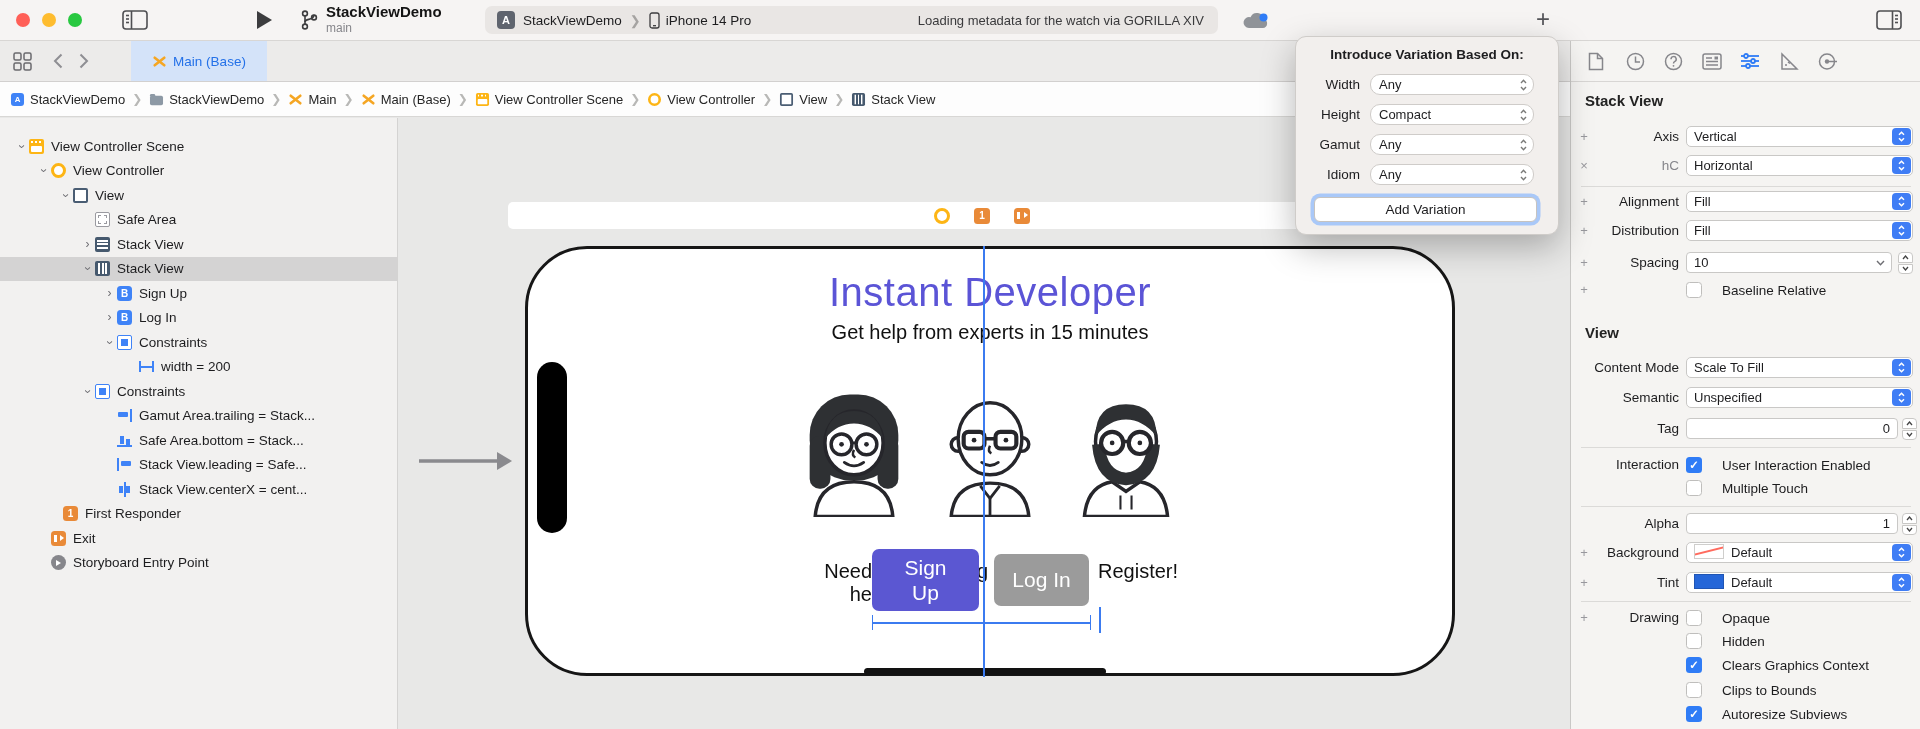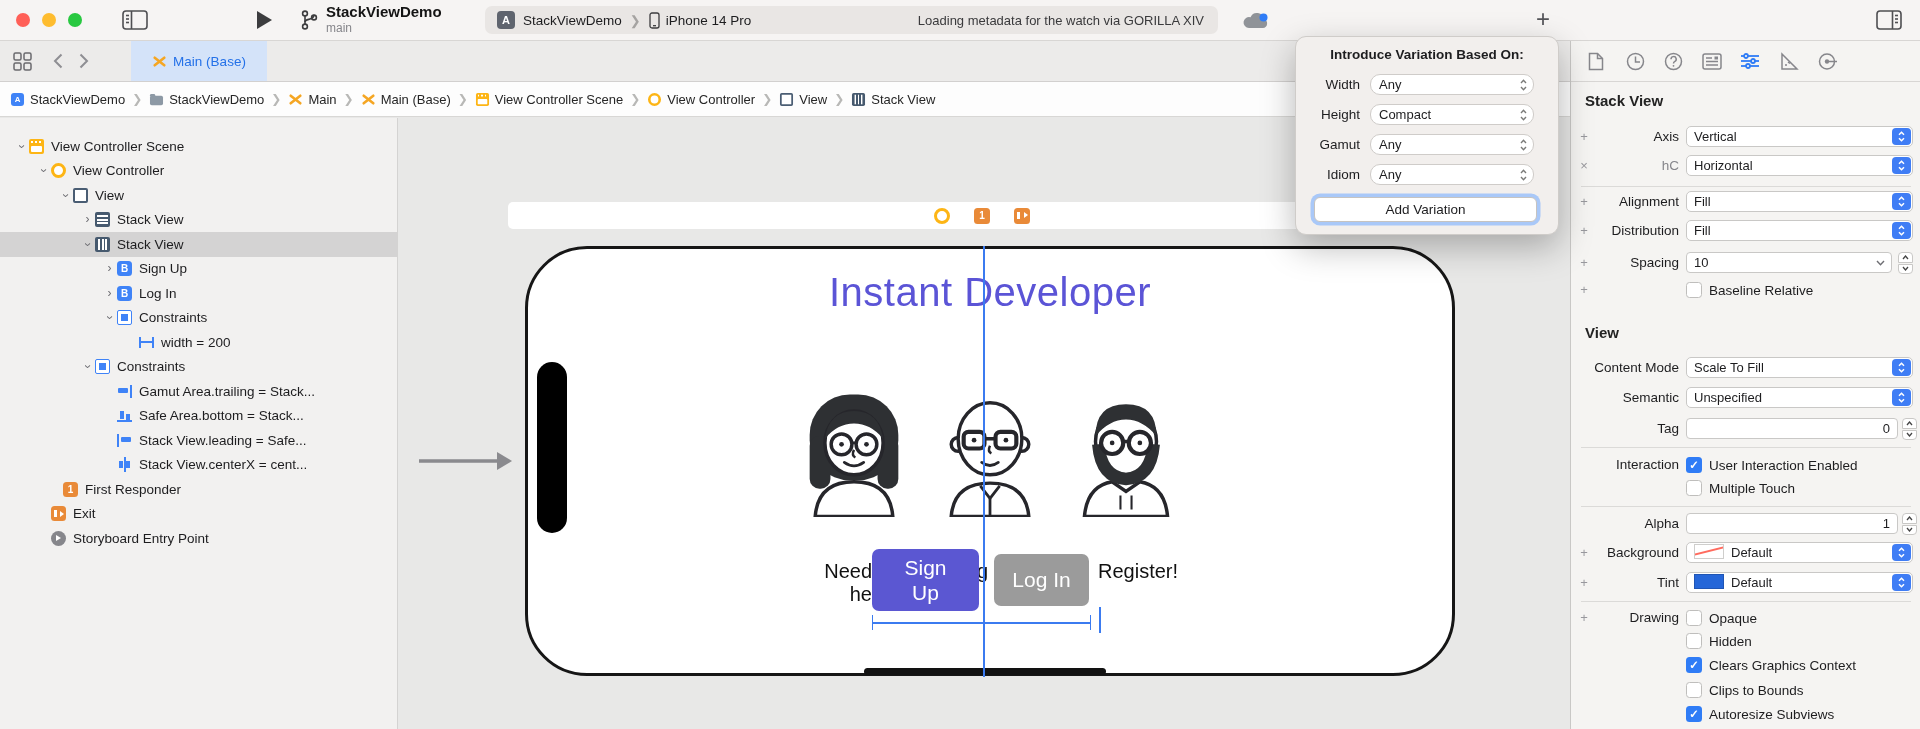--- a/index.html
+++ b/index.html
@@ -162,21 +162,21 @@
         border-radius:5px;box-sizing:border-box;line-height:19px;padding-left:7px;font-size:13px;color:#1d1d1f;}
   .ipop .cap{position:absolute;right:1px;top:1px;width:19px;height:17px;background:#3f7df5;border-radius:4px;
              display:flex;align-items:center;justify-content:center;}
   .ifield{position:absolute;left:115px;height:21px;background:#fff;border:1px solid #c9c8c6;border-radius:4px;
           box-sizing:border-box;line-height:19px;font-size:13px;color:#1d1d1f;}
   .istep{position:absolute;width:15px;height:22px;top:0;}
   .istep .s{position:absolute;left:0;width:15px;height:10.5px;background:#fff;border:1px solid #c9c8c6;
             box-sizing:border-box;display:flex;align-items:center;justify-content:center;}
   .istep .s1{top:0;border-radius:4px 4px 0 0;}
   .istep .s2{bottom:0;border-radius:0 0 4px 4px;}
-  .icheckrow{position:absolute;height:20px;display:flex;align-items:center;gap:7px;}
+  .icheckrow{position:absolute;height:20px;display:flex;align-items:center;gap:20px;}
   .cb{width:16px;height:16px;border-radius:3.5px;box-sizing:border-box;flex:none;}
   .cb.off{background:#fff;border:1px solid #bfbebc;}
   .cb.on{background:#2f7cf6;color:#fff;font-size:11.5px;font-weight:bold;text-align:center;line-height:16px;}
   .idiv{position:absolute;left:10px;width:330px;height:1px;background:#dbdad8;}
   .swatch{display:inline-block;width:28px;height:13px;border:1px solid #cfcecc;vertical-align:-2px;margin-right:7px;background:#fff;position:relative;overflow:hidden;}
   .swatch.none:after{content:"";position:absolute;left:-4px;right:-4px;top:5px;height:1.5px;background:#ff6b5e;transform:rotate(-14deg);}
   .swatch.blue{background:#2566d8;border-color:#2055b4;}
   svg{display:block;}
 </style>
 </head>
@@ -324,20 +324,25 @@
       <span class="ochev down">›</span>
       <span class="ti ti-vc"></span>
       <span>View Controller</span>
     </div>
     <div class="orow" style="padding-left:58px">
       <span class="ochev down">›</span>
       <span class="ti ti-view"></span>
       <span>View</span>
     </div>
     <div class="orow" style="padding-left:80px">
+      <span class="ochev"></span>
+      <span class="ti ti-safe"></span>
+      <span>Safe Area</span>
+    </div>
+    <div class="orow" style="padding-left:80px">
       <span class="ochev">›</span>
       <span class="ti ti-stackh"></span>
       <span>Stack View</span>
     </div>
     <div class="orow sel" style="padding-left:80px">
       <span class="ochev down">›</span>
       <span class="ti ti-stackv"></span>
       <span>Stack View</span>
     </div>
     <div class="orow" style="padding-left:102px">
@@ -412,20 +417,21 @@
     <div id="entry-arrow">
       <svg width="94" height="24" viewBox="0 0 94 24">
         <line x1="0" y1="12" x2="80" y2="12" stroke="#8a8a8e" stroke-width="3.5"></line>
         <path d="M78 3 L93 12 L78 21 Z" fill="#8a8a8e"></path>
       </svg>
     </div>
 
     <div id="phone">
       <div id="island"></div>
       <div id="ph-title">Instant Developer</div>
+      <div id="ph-sub">Get help from experts in 15 minutes</div>
 
       <div id="avatars">
         <svg width="133" height="137" viewBox="0 0 96 98" fill="none">
           <rect x="16" y="10" width="64" height="62" rx="29" fill="#2e3033"></rect>
           <rect x="16" y="40" width="15" height="38" rx="7" fill="#2e3033"></rect>
           <rect x="65" y="40" width="15" height="38" rx="7" fill="#2e3033"></rect>
           <path d="M20 98 Q22 73 48 73 Q74 73 76 98 Z" fill="#fff" stroke="#26262b" stroke-width="2.5"></path>
           <ellipse cx="48" cy="45" rx="21" ry="23" fill="#fff" stroke="#26262b" stroke-width="2.5"></ellipse>
           <path d="M27 42 Q30 22 48 22 Q66 22 69 42 Q60 31 48 31 Q36 31 27 42 Z" fill="#2e3033"></path>
           <circle cx="39" cy="46" r="7.5" fill="#fff" stroke="#26262b" stroke-width="2.5"></circle>

